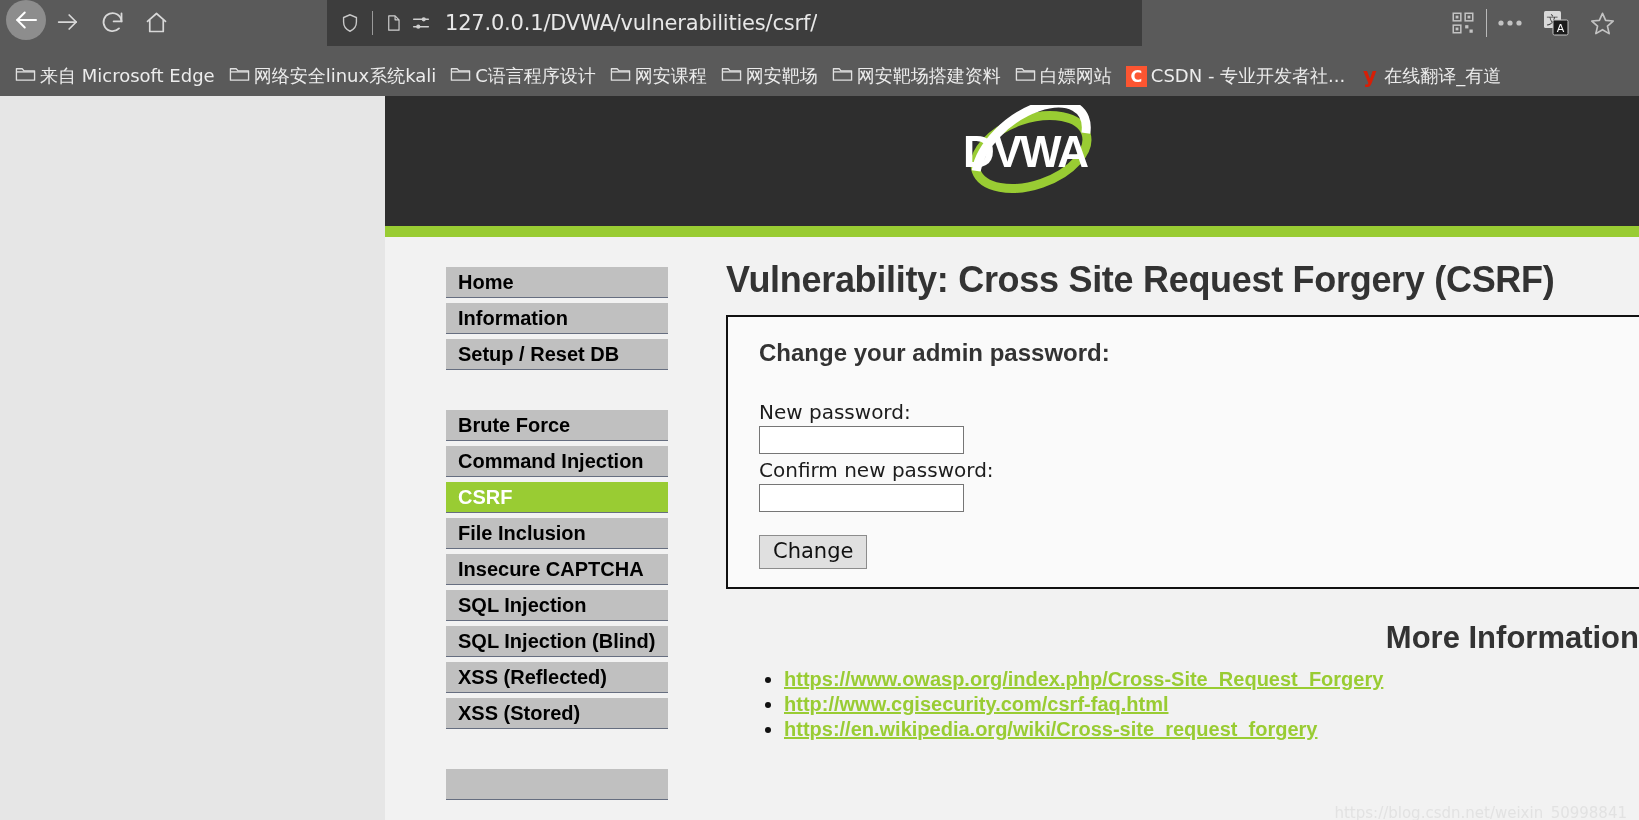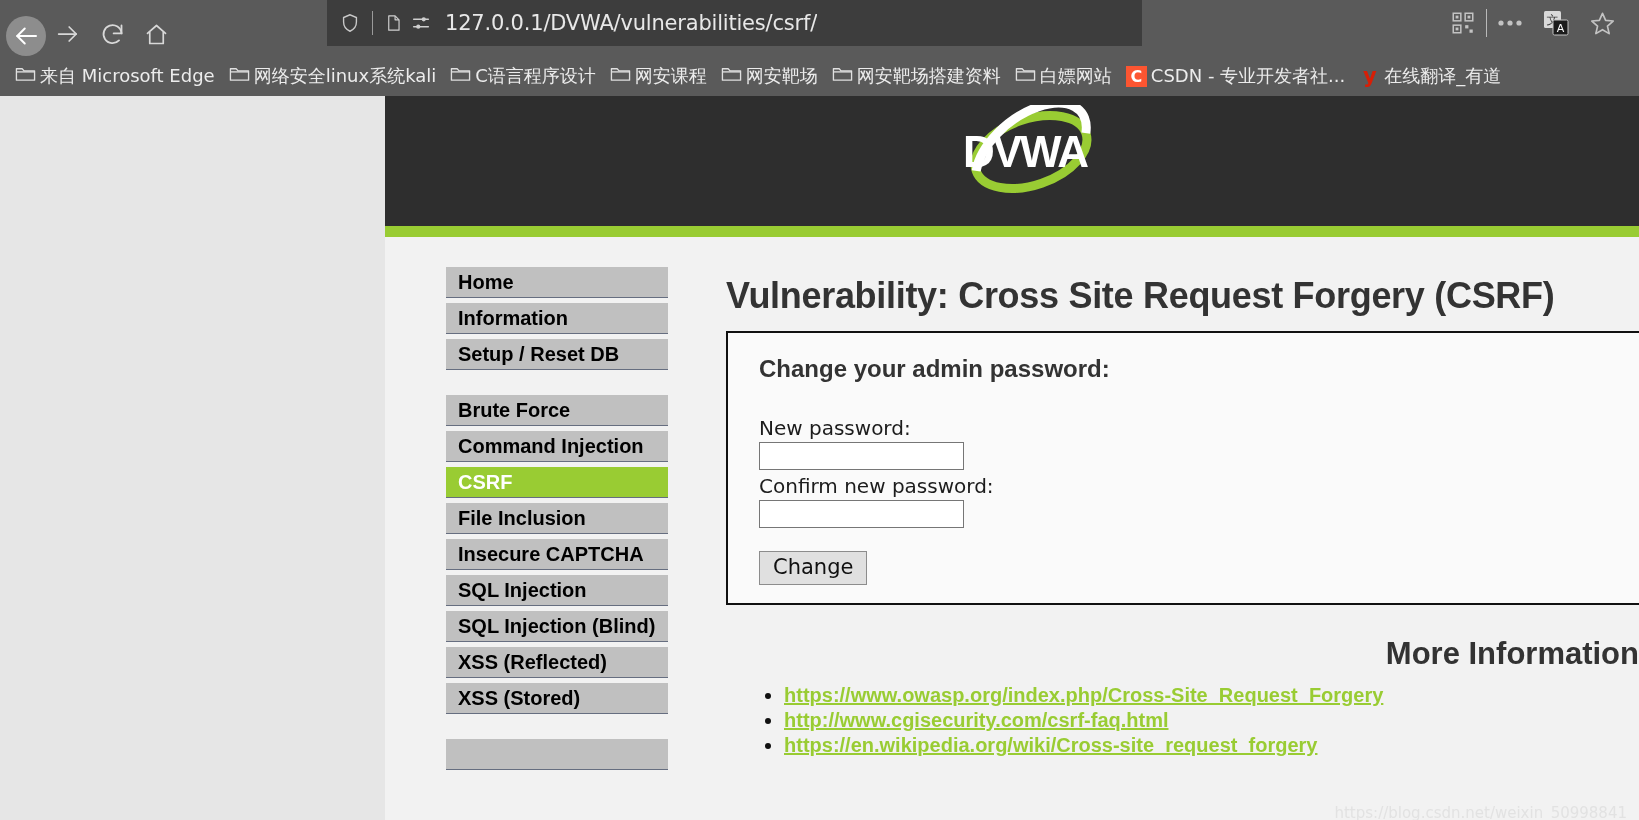--- a/index.html
+++ b/index.html
@@ -12,21 +12,21 @@
   }
 
   
   #browser-chrome {
     width: 1639px;
     background: #5a5a5a;
   }
   #toolbar {
     height: 56px;
     display: flex;
-    align-items: flex-end;
+    align-items: flex-start;
     background: #5a5a5a;
     position: relative;
   }
   .nav-btn {
     width: 44px; height: 44px;
     display: flex; align-items: center; justify-content: center;
     color: #d8d8d8;
     flex: 0 0 auto;
   }
   .nav-btn.back-active {
@@ -155,21 +155,21 @@
   #body-columns {
     display: flex;
     align-items: flex-start;
   }
   #sidebar {
     width: 283px;
     flex: 0 0 283px;
     padding-top: 30px;
     padding-left: 25px;
   }
-  .menu-group { margin-bottom: 25px; padding-left: 36px; }
+  .menu-group { margin-bottom: 40px; padding-left: 36px; }
   .menu-item {
     background: #c0c0c0;
     border-bottom: 1px solid #666e80;
     height: 31px;
     line-height: 31px;
     padding-left: 12px;
     font-size: 20px;
     font-weight: bold;
     color: #000;
     font-family: "Liberation Sans", sans-serif;
@@ -185,21 +185,21 @@
   #main-content {
     flex: 1 1 auto;
     padding-top: 22px;
     padding-left: 58px;
     min-width: 0;
   }
   #vuln-title {
     font-size: 36px;
     font-weight: bold;
     color: #333;
-    margin: 16px 0 14px 0;
+    margin: 0 0 14px 0;
     white-space: nowrap;
     font-family: "Liberation Sans", sans-serif;
     letter-spacing: -0.3px;
   }
   #vuln-box {
     border: 2px solid #111;
     background: #fafafa;
     padding: 22px 0 18px 31px;
     margin-right: 0;
     width: 1160px;

